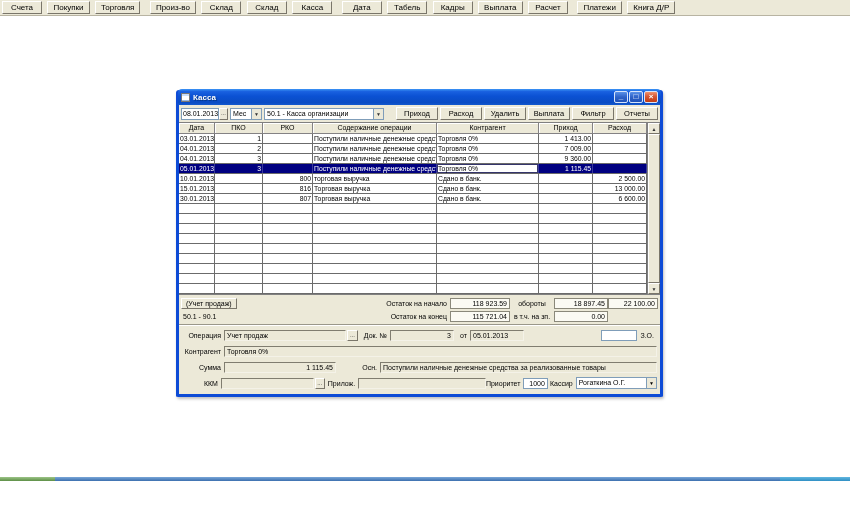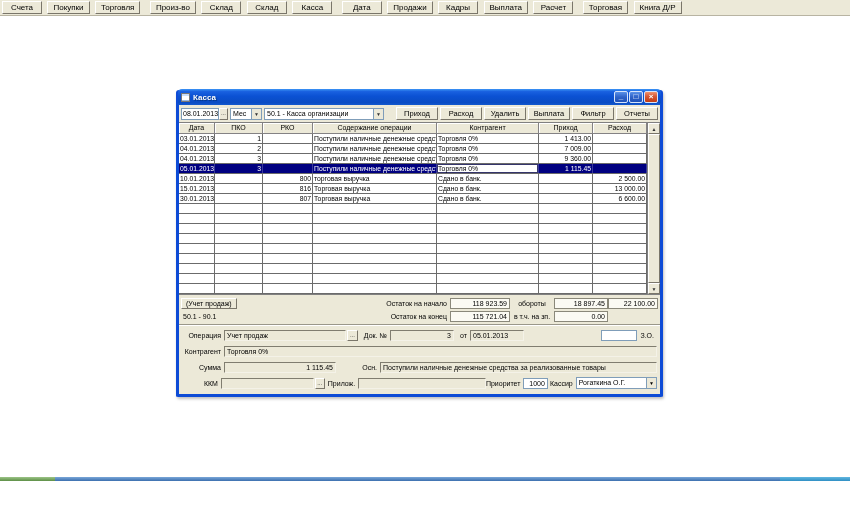--- a/index.html
+++ b/index.html
@@ -119,25 +119,25 @@
 
 <div class="menubar">
   <div class="mbtn">Счета</div>
   <div class="mbtn">Покупки</div>
   <div class="mbtn">Торговля</div>
   <div class="mbtn grp">Произ-во</div>
   <div class="mbtn">Склад</div>
   <div class="mbtn">Склад</div>
   <div class="mbtn">Касса</div>
   <div class="mbtn grp">Дата</div>
-  <div class="mbtn">Продажи</div>
+  <div class="mbtn">Табель</div>
   <div class="mbtn">Кадры</div>
   <div class="mbtn">Выплата</div>
   <div class="mbtn">Расчет</div>
-  <div class="mbtn grp">Торговая</div>
+  <div class="mbtn grp">Платежи</div>
   <div class="mbtn">Книга Д/Р</div>
 </div>
 
 <div class="window">
 
   <div class="titlebar">
     <div class="win-icon"></div>
     <div class="win-title">Касса</div>
     <div class="wc">_</div>
     <div class="wc">□</div>

